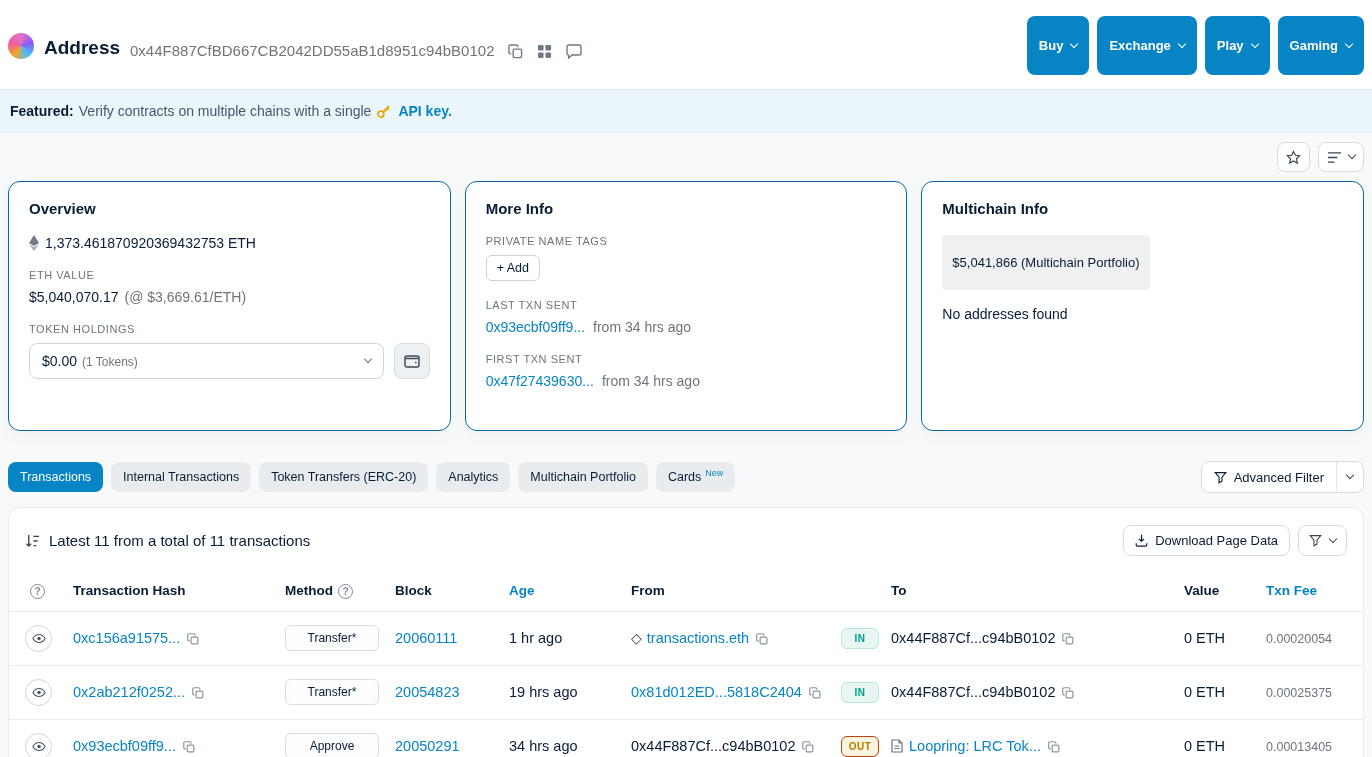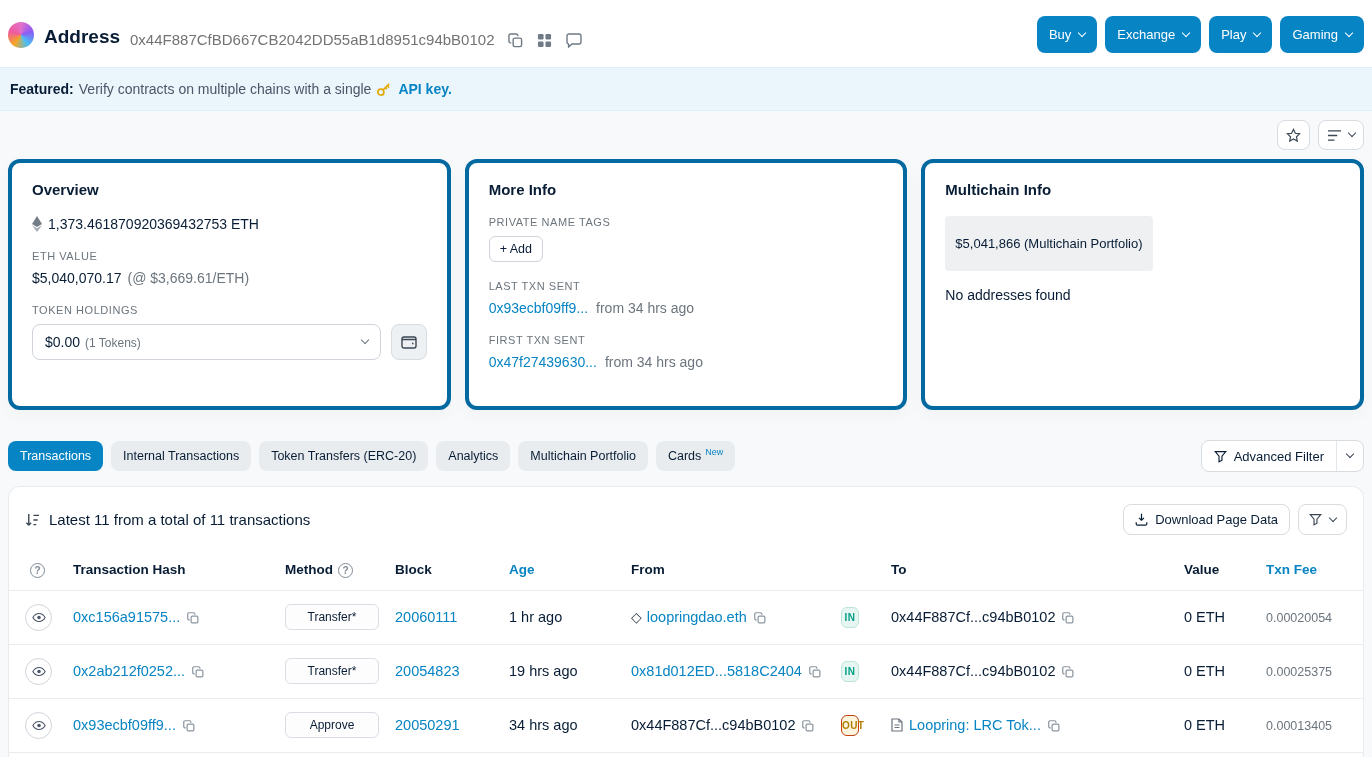--- a/index.html
+++ b/index.html
@@ -10,38 +10,38 @@
   svg{display:block}
 
   
   .top-header{display:flex;justify-content:space-between;align-items:center;padding:16px 8px 14px;background:#fff}
   .addr-left{display:flex;align-items:flex-end;gap:10px}
   .logo{width:26px;height:26px;border-radius:50%;background:conic-gradient(#e471c9,#8a5cf5,#49c0f5,#f5a623,#ef5b9c,#e471c9)}
   .page-title{font-size:19px;font-weight:700;color:#081d35}
   .addr-text{font-size:15px;color:#737373}
   .hicon{background:none;border:none;color:#6f7a86;display:inline-flex;align-items:center;margin-left:4px}
   .hdr-btns{display:flex;gap:8px}
-  .btn-primary{display:inline-flex;align-items:center;background:#0784c3;color:#fff;font-size:13px;font-weight:400;padding:11px 12px;border-radius:8px;border:none}
+  .btn-primary{display:inline-flex;align-items:center;background:#0784c3;color:#fff;font-size:13px;font-weight:700;padding:22px 12px;border-radius:8px;border:none}
   .chev{width:6px;height:6px;border-right:1.6px solid currentColor;border-bottom:1.6px solid currentColor;display:inline-block;transform:rotate(45deg);margin-left:8px;position:relative;top:-2px}
 
   
   .featured{background:#ebf6fc;border-top:1px solid #ddeef8;border-bottom:1px solid #ddeef8;padding:13px 10px;font-size:14px;display:flex;align-items:center;gap:5px}
   .featured .f-label{font-weight:700;color:#081d35}
   .featured .f-text{color:#4a5568}
   .featured .f-link{color:#0784c3;font-weight:700;margin-left:2px}
 
   .content{padding:0 8px}
 
   
   .quick-actions{display:flex;justify-content:flex-end;gap:8px;margin:9px 0}
   .sq-btn{height:30px;min-width:32px;padding:0 8px;background:#fff;border:1px solid #d7dce1;border-radius:8px;display:inline-flex;align-items:center;justify-content:center;gap:7px;color:#3b4754}
 
   
   .cards{display:flex;gap:14px;align-items:stretch}
-  .card{flex:1;background:#fff;border:4px solid #0369a1;border-radius:12px;padding:18px 20px;box-shadow:0 6px 18px rgba(16,24,40,.03);min-height:250px}
+  .card{flex:1;background:#fff;border:1px solid #0369a1;border-radius:12px;padding:18px 20px;box-shadow:0 6px 18px rgba(16,24,40,.03);min-height:250px}
   .card h2{font-size:15px;font-weight:700;margin-bottom:18px}
   .lbl{font-size:11px;color:#6c757d;letter-spacing:.05em;margin-bottom:8px}
   .val{font-size:14px;margin-bottom:18px;display:flex;align-items:center;gap:6px}
   .muted{color:#6c757d}
   .token-row{display:flex;gap:10px;align-items:center;margin-top:2px}
   .token-select{flex:1;max-width:358px;border:1px solid #ced4da;border-radius:8px;padding:9px 12px;display:flex;align-items:center;justify-content:space-between;background:#fff;cursor:pointer}
   .token-left{display:flex;align-items:baseline;gap:5px}
   .token-left .tk-count{font-size:12px;color:#6c757d}
   .wallet-btn{width:36px;height:36px;background:#eef1f3;border:1px solid #d7dce1;border-radius:8px;display:flex;align-items:center;justify-content:center;color:#3b4754}
   .add-btn{display:inline-flex;align-items:center;gap:4px;border:1px solid #ced4da;border-radius:6px;padding:5px 10px;font-size:12.5px;background:#fff;color:#081d35;margin-bottom:18px}
@@ -72,21 +72,21 @@
 
   table{width:100%;border-collapse:collapse;table-layout:fixed}
   th{font-size:13.5px;font-weight:700;text-align:left;padding:10px 8px 12px;border-bottom:1px solid #e9ecef;color:#081d35;white-space:nowrap}
   th.blue{color:#0784c3;cursor:pointer}
   td{padding:13px 8px;border-bottom:1px solid #e9ecef;font-size:14.5px;white-space:nowrap;overflow:hidden;vertical-align:middle}
   th:first-child,td:first-child{padding-left:16px}
   .qmark{display:inline-flex;width:15px;height:15px;border:1.3px solid #808a95;border-radius:50%;color:#808a95;font-size:10px;align-items:center;justify-content:center;font-weight:700;vertical-align:middle}
   th .qmark{margin-left:5px}
   .eye-btn{width:27px;height:27px;border-radius:50%;border:1px solid #ced4da;background:#fff;display:flex;align-items:center;justify-content:center;color:#4a5568}
   .method-badge{display:inline-block;width:94px;text-align:center;padding:5px 4px;border:1px solid #d8dee4;border-radius:6px;font-size:12px;background:#fdfdfe;color:#081d35}
-  .dir-badge{display:inline-block;width:18px;text-align:center;padding:4px 0;border-radius:6px;font-size:10px;font-weight:700;letter-spacing:.4px}
+  .dir-badge{display:inline-block;width:38px;text-align:center;padding:4px 0;border-radius:6px;font-size:10px;font-weight:700;letter-spacing:.4px}
   .dir-badge.in{color:#00a186;background:#e8f6f3;border:1px solid #b9e6da}
   .dir-badge.out{color:#b47d00;background:#fbf5df;border:1px solid #c2410c}
   .copy-btn{color:#8a949e;margin-left:7px;background:none;border:none;display:inline-flex;vertical-align:-2px}
   .addr{color:#081d35}
   .addr.link{color:#0784c3}
   .hash{color:#0784c3}
   .fee{color:#6c757d;font-size:12.5px}
   .ens-glyph{display:none;color:#2b3642;font-size:14px;margin-right:5px;vertical-align:0}
   .doc-icon{display:none;color:#6c757d;margin-right:6px;vertical-align:-2px}
 </style>
@@ -324,21 +324,21 @@
             </td>
           <td><a class="hash">0xc156a91575...</a><button class="copy-btn">
                 <svg width="12" height="12" viewBox="0 0 16 16" fill="none" stroke="currentColor" stroke-width="1.6">
                   <rect x="5.5" y="5.5" width="9" height="9" rx="1.6"></rect>
                   <path d="M10.5 3.5v-.8A1.7 1.7 0 0 0 8.8 1H2.7A1.7 1.7 0 0 0 1 2.7v6.1a1.7 1.7 0 0 0 1.7 1.7h.8"></path>
                 </svg>
               </button></td>
           <td><span class="method-badge">Transfer*</span></td>
           <td><a class="link">20060111</a></td>
           <td><span>1 hr ago</span></td>
-          <td><span class="ens-glyph" style="display: inline;">◇</span><a class="addr link">loopringdao.eth</a><button class="copy-btn">
+          <td><span class="ens-glyph" style="display: inline;">◇</span><a class="addr link">transactions.eth</a><button class="copy-btn">
                 <svg width="12" height="12" viewBox="0 0 16 16" fill="none" stroke="currentColor" stroke-width="1.6">
                   <rect x="5.5" y="5.5" width="9" height="9" rx="1.6"></rect>
                   <path d="M10.5 3.5v-.8A1.7 1.7 0 0 0 8.8 1H2.7A1.7 1.7 0 0 0 1 2.7v6.1a1.7 1.7 0 0 0 1.7 1.7h.8"></path>
                 </svg>
               </button></td>
           <td><span class="dir-badge in">IN</span></td>
           <td><a class="addr">0x44F887Cf...c94bB0102</a><button class="copy-btn">
                 <svg width="12" height="12" viewBox="0 0 16 16" fill="none" stroke="currentColor" stroke-width="1.6">
                   <rect x="5.5" y="5.5" width="9" height="9" rx="1.6"></rect>
                   <path d="M10.5 3.5v-.8A1.7 1.7 0 0 0 8.8 1H2.7A1.7 1.7 0 0 0 1 2.7v6.1a1.7 1.7 0 0 0 1.7 1.7h.8"></path>

